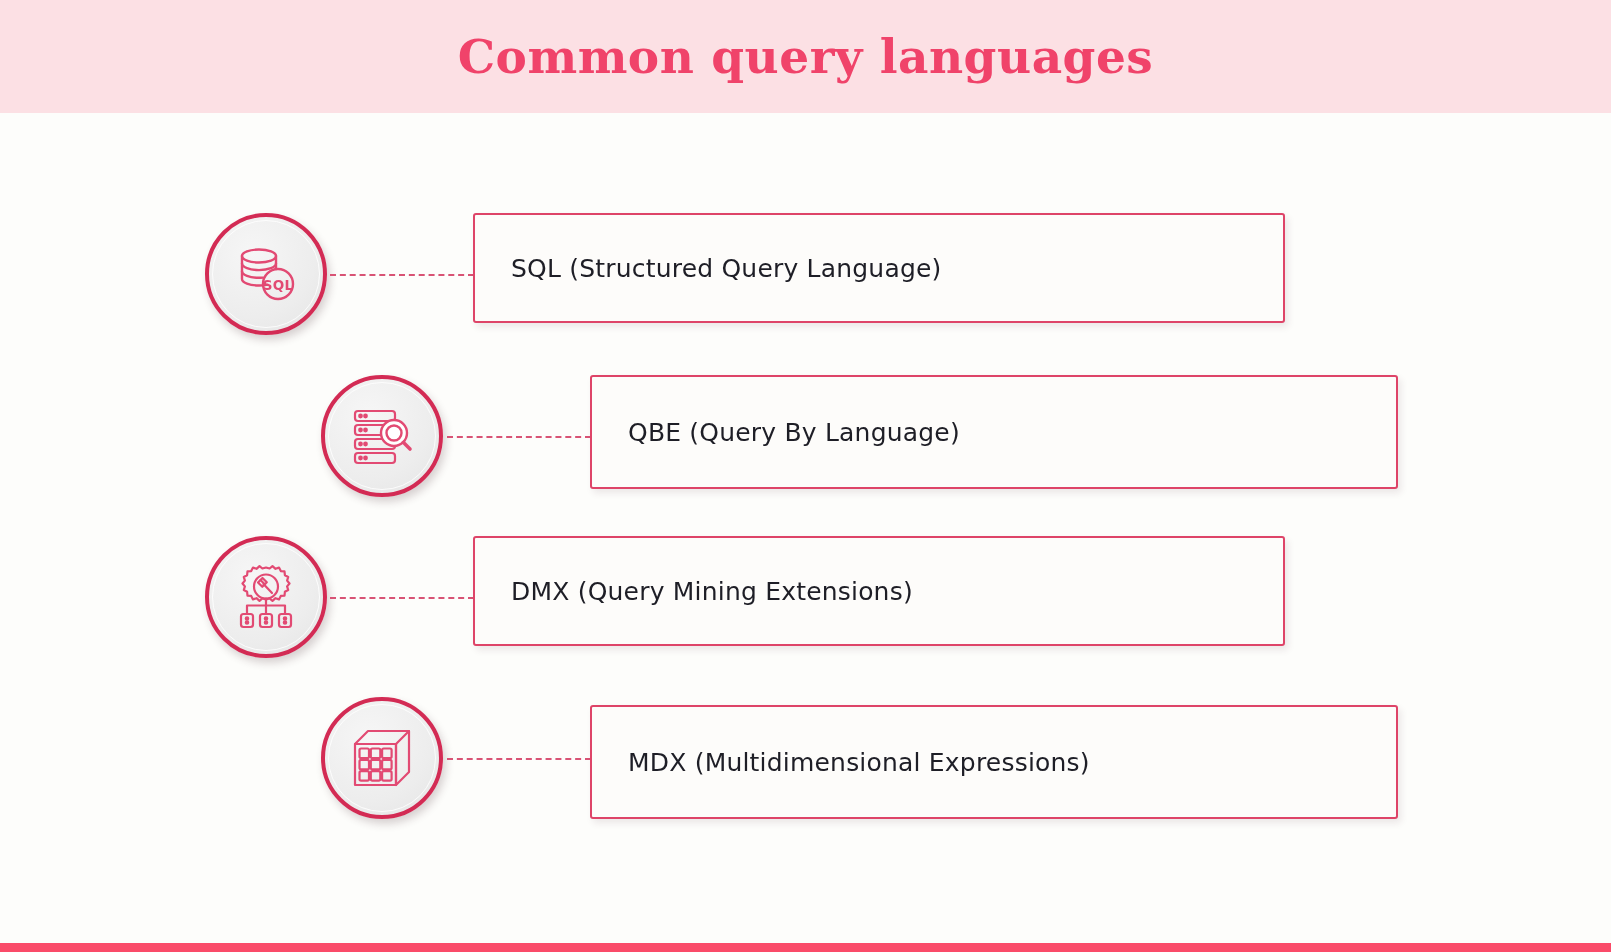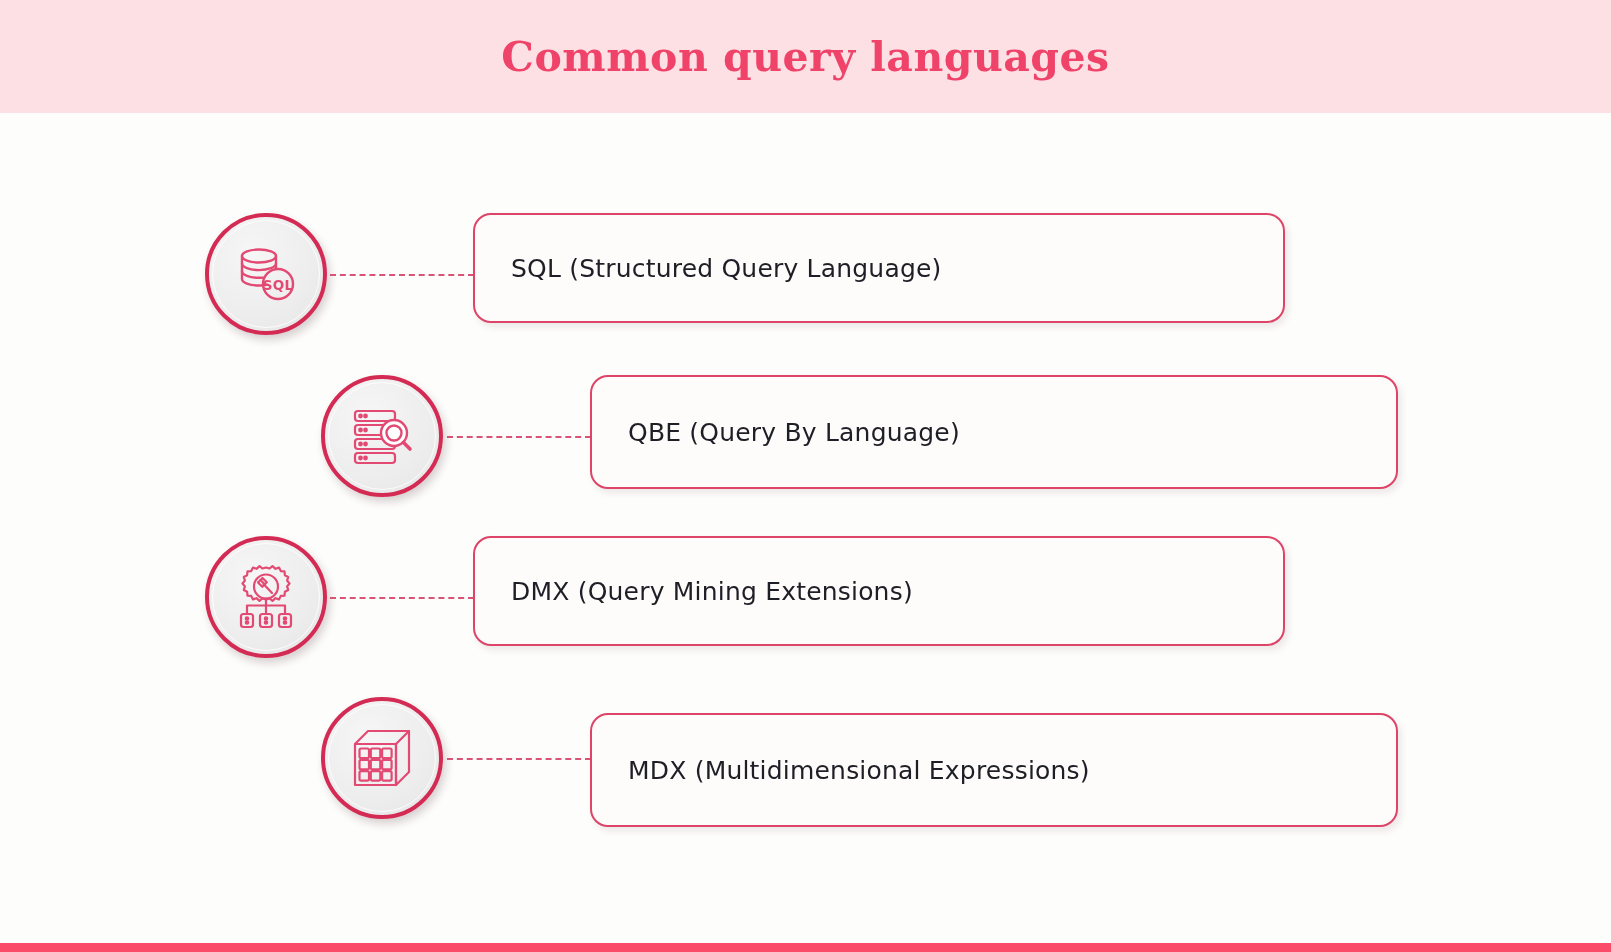--- a/index.html
+++ b/index.html
@@ -23,21 +23,21 @@
     width: 1611px;
     height: 113px;
     background: #FCE0E4;
     display: flex;
     align-items: center;
     justify-content: center;
   }
   .header-title {
     font-family: "DejaVu Serif", "Liberation Serif", serif;
     font-weight: bold;
-    font-size: 41px;
+    font-size: 47px;
     letter-spacing: 0.5px;
     color: #F0436A;
     white-space: nowrap;
   }
 
   
   .bottom-bar {
     position: absolute;
     left: 0;
     bottom: 0;
@@ -94,21 +94,21 @@
     position: absolute;
     top: 61px;
     height: 0;
     border-top: 2px dashed #D85375;
   }
 
   
   .label-box {
     position: absolute;
     border: 2px solid #DE4468;
-    border-radius: 18px;
+    border-radius: 3px;
     background: #FDFCFA;
     box-sizing: border-box;
     display: flex;
     align-items: center;
     box-shadow: 3px 4px 7px rgba(80, 40, 55, 0.10);
   }
   .label-text {
     font-family: "DejaVu Sans", "Liberation Sans", sans-serif;
     font-size: 25px;
     color: #1E1E26;
@@ -231,20 +231,20 @@
           <rect x="35.1" y="36.8" width="9.5" height="9.5" rx="1.6"></rect>
           <rect x="12.5" y="48.1" width="9.5" height="9.5" rx="1.6"></rect>
           <rect x="23.8" y="48.1" width="9.5" height="9.5" rx="1.6"></rect>
           <rect x="35.1" y="48.1" width="9.5" height="9.5" rx="1.6"></rect>
         </g>
       </svg>
     </div>
 
     <div class="connector" style="left:447px; width:144px;"></div>
 
-    <div class="label-box" style="left:590px; top:16px; width:808px; height:114px;">
+    <div class="label-box" style="left:590px; top:8px; width:808px; height:114px;">
       <span class="label-text">MDX (Multidimensional Expressions)</span>
     </div>
   </div>
 
 </div>
 
 <div class="bottom-bar"></div>
 
 </body></html>

